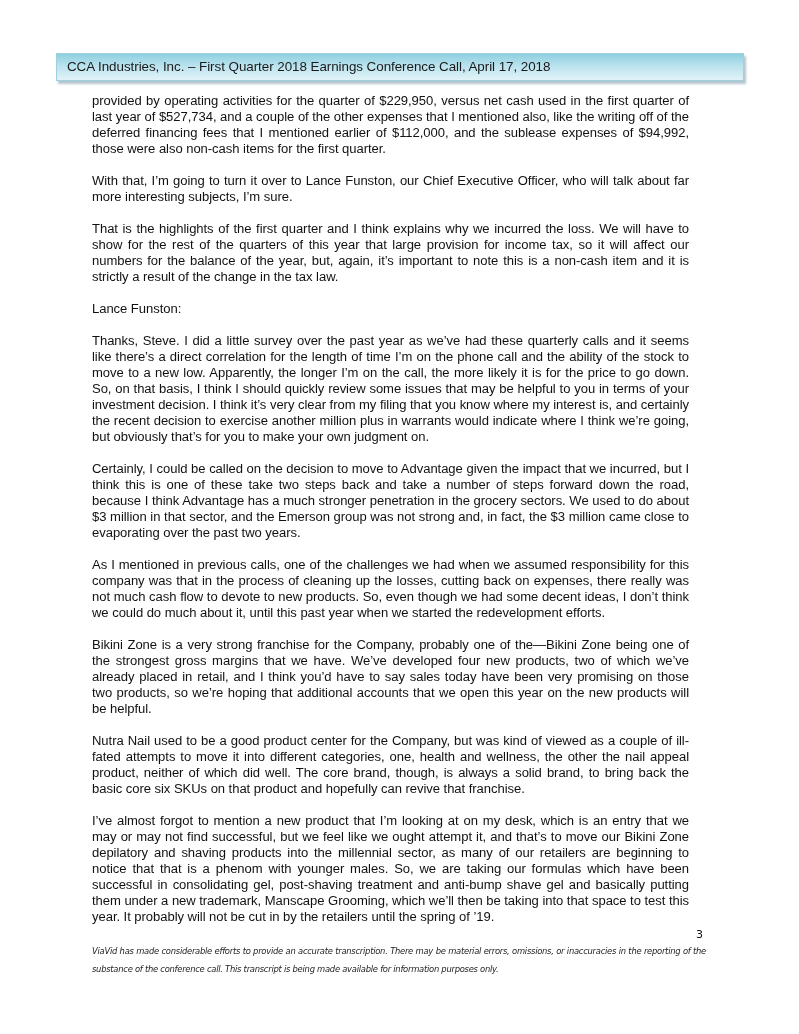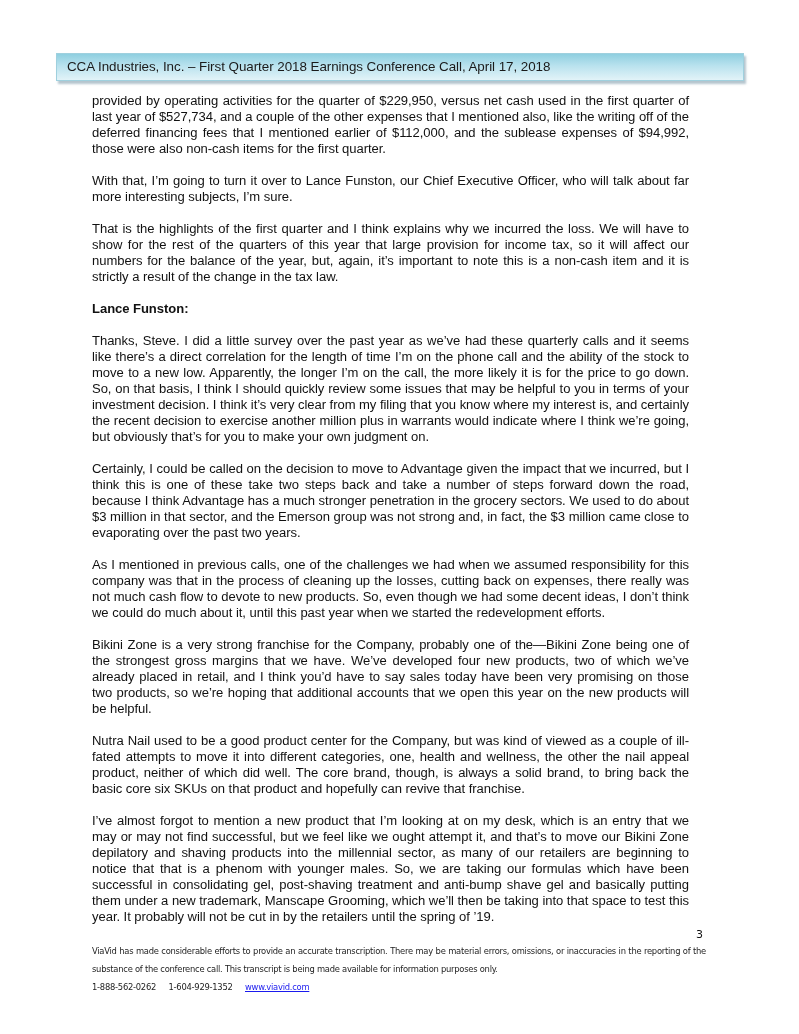--- a/index.html
+++ b/index.html
@@ -43,40 +43,41 @@
       width: 614px;
       font-size: 13.05px;
       line-height: 16px;
       text-align: justify;
       letter-spacing: -0.05px;
     }
     .body-text p {
       margin: 0 17px 16px 0;
     }
     .speaker {
-      font-weight: bold;
+      font-weight: normal;
     }
     .page-number {
       position: absolute;
       left: 696px;
       top: 928px;
       font-family: "DejaVu Sans", sans-serif;
       font-size: 11px;
       color: #111111;
     }
     .footer {
       position: absolute;
       left: 92px;
       top: 942px;
       width: 614px;
       font-family: "DejaVu Sans Condensed", "DejaVu Sans", sans-serif;
       font-size: 9.3px;
       line-height: 18px;
       color: #222222;
       letter-spacing: -0.25px;
+      font-style: italic;
     }
     .footer .disclaimer {
       text-align: justify;
       text-align-last: left;
     }
     .footer .contact span {
       margin-right: 10px;
     }
     .footer a {
       color: #1a1aee;
@@ -100,18 +101,13 @@
   <p>As I mentioned in previous calls, one of the challenges we had when we assumed responsibility for this company was that in the process of cleaning up the losses, cutting back on expenses, there really was not much cash flow to devote to new products. So, even though we had some decent ideas, I don’t think we could do much about it, until this past year when we started the redevelopment efforts.</p>
   <p>Bikini Zone is a very strong franchise for the Company, probably one of the—Bikini Zone being one of the strongest gross margins that we have. We’ve developed four new products, two of which we’ve already placed in retail, and I think you’d have to say sales today have been very promising on those two products, so we’re hoping that additional accounts that we open this year on the new products will be helpful.</p>
   <p>Nutra Nail used to be a good product center for the Company, but was kind of viewed as a couple of ill-fated attempts to move it into different categories, one, health and wellness, the other the nail appeal product, neither of which did well. The core brand, though, is always a solid brand, to bring back the basic core six SKUs on that product and hopefully can revive that franchise.</p>
   <p>I’ve almost forgot to mention a new product that I’m looking at on my desk, which is an entry that we may or may not find successful, but we feel like we ought attempt it, and that’s to move our Bikini Zone depilatory and shaving products into the millennial sector, as many of our retailers are beginning to notice that that is a phenom with younger males. So, we are taking our formulas which have been successful in consolidating gel, post-shaving treatment and anti-bump shave gel and basically putting them under a new trademark, Manscape Grooming, which we’ll then be taking into that space to test this year. It probably will not be cut in by the retailers until the spring of ’19.</p>
 </div>
 
 <div class="page-number">3</div>
 
 <div class="footer">
   <div class="disclaimer">ViaVid has made considerable efforts to provide an accurate transcription. There may be material errors, omissions, or inaccuracies in the reporting of the substance of the conference call. This transcript is being made available for information purposes only.</div>
-  <div class="contact">
-    <span>1-888-562-0262</span>
-    <span>1-604-929-1352</span>
-    <a title="www.viavid.com">www.viavid.com</a>
-  </div>
 </div>
 
 </body></html>

